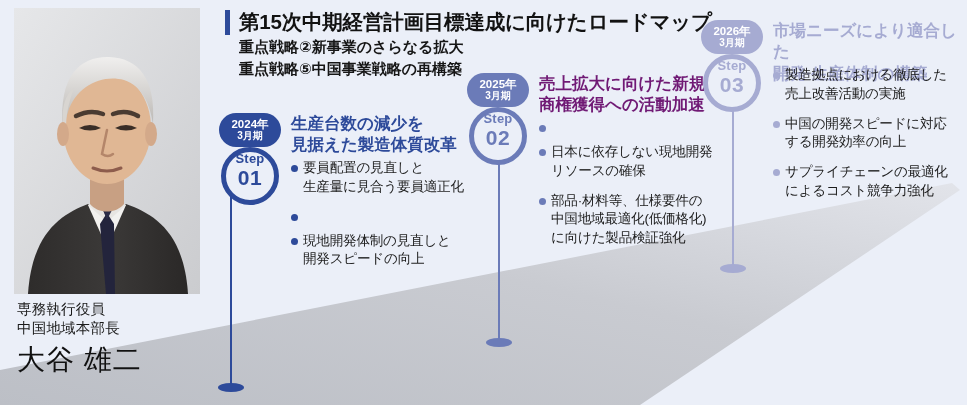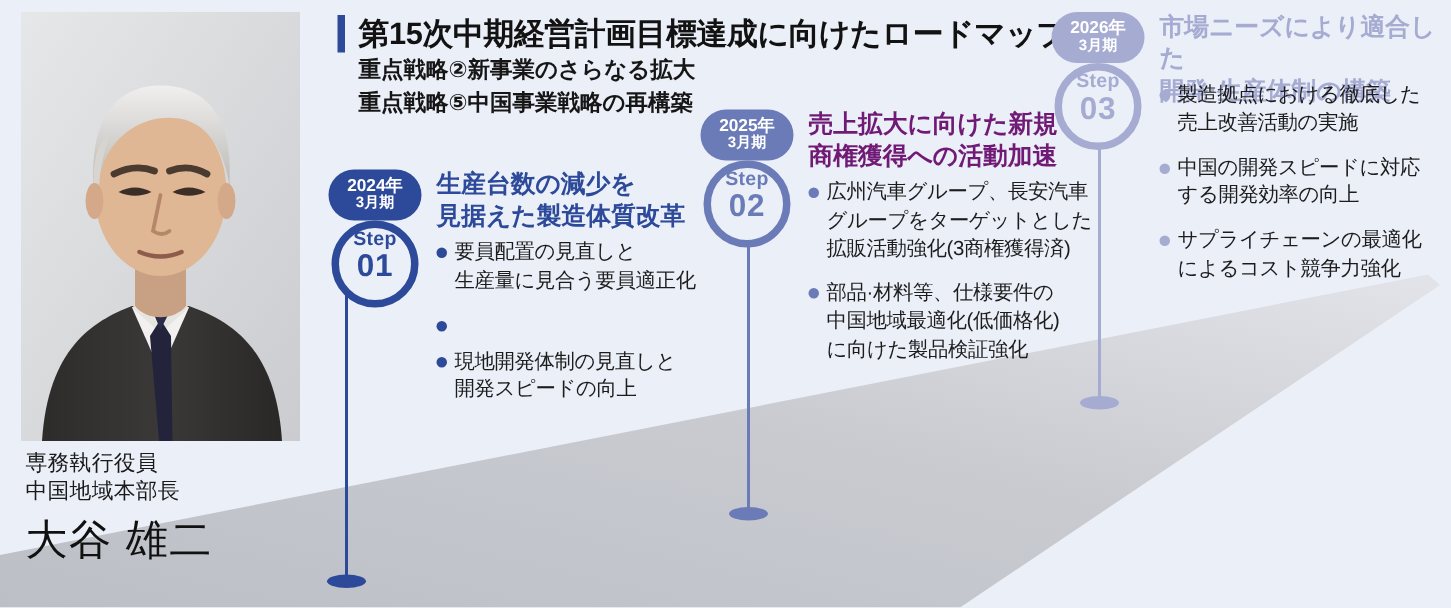--- a/index.html
+++ b/index.html
@@ -326,34 +326,36 @@
       <div class="step-circle" style="border:5px solid #6b7bb8; color:#6b7bb8;">
         <span class="s-word">Step</span>
         <span class="s-num">02</span>
       </div>
       <div class="step-title" style="color:#701a75; white-space:pre-line;">売上拡大に向けた新規
 商権獲得への活動加速</div>
     </div>
     <div class="bullets" style="top:46px; width:215px;">
       <div class="bullet">
         <span class="dot" style="background:#6b7bb8;"></span>
-        <span class="btxt">広州汽車グループ、長安汽車
-グループをターゲットとした
-拡販活動強化(3商権獲得済)</span>
+      </div>
+      <div class="bullet">
+        <span class="dot" style="background:#6b7bb8;"></span>
+        <span class="btxt">日本に依存しない現地開発
+リソースの確保</span>
       </div>
       <div class="bullet">
         <span class="dot" style="background:#6b7bb8;"></span>
         <span class="btxt">部品·材料等、仕様要件の
 中国地域最適化(低価格化)
 に向けた製品検証強化</span>
       </div>
     </div>
   </div>
 
-  <div class="step" style="left:701px; top:8px; width:266px;">
+  <div class="step" style="left:701px; top:20px; width:266px;">
     <div class="step-head">
       <div class="year-pill" style="background:#a6abd2;">
         <span class="y1">2026年</span>
         <span class="y2">3月期</span>
       </div>
       <div class="step-circle" style="border:5px solid #a6abd2; color:#a6abd2;">
         <span class="s-word">Step</span>
         <span class="s-num">03</span>
       </div>
       <div class="step-title" style="color:#a6abd2; white-space:pre-line;">市場ニーズにより適合した

